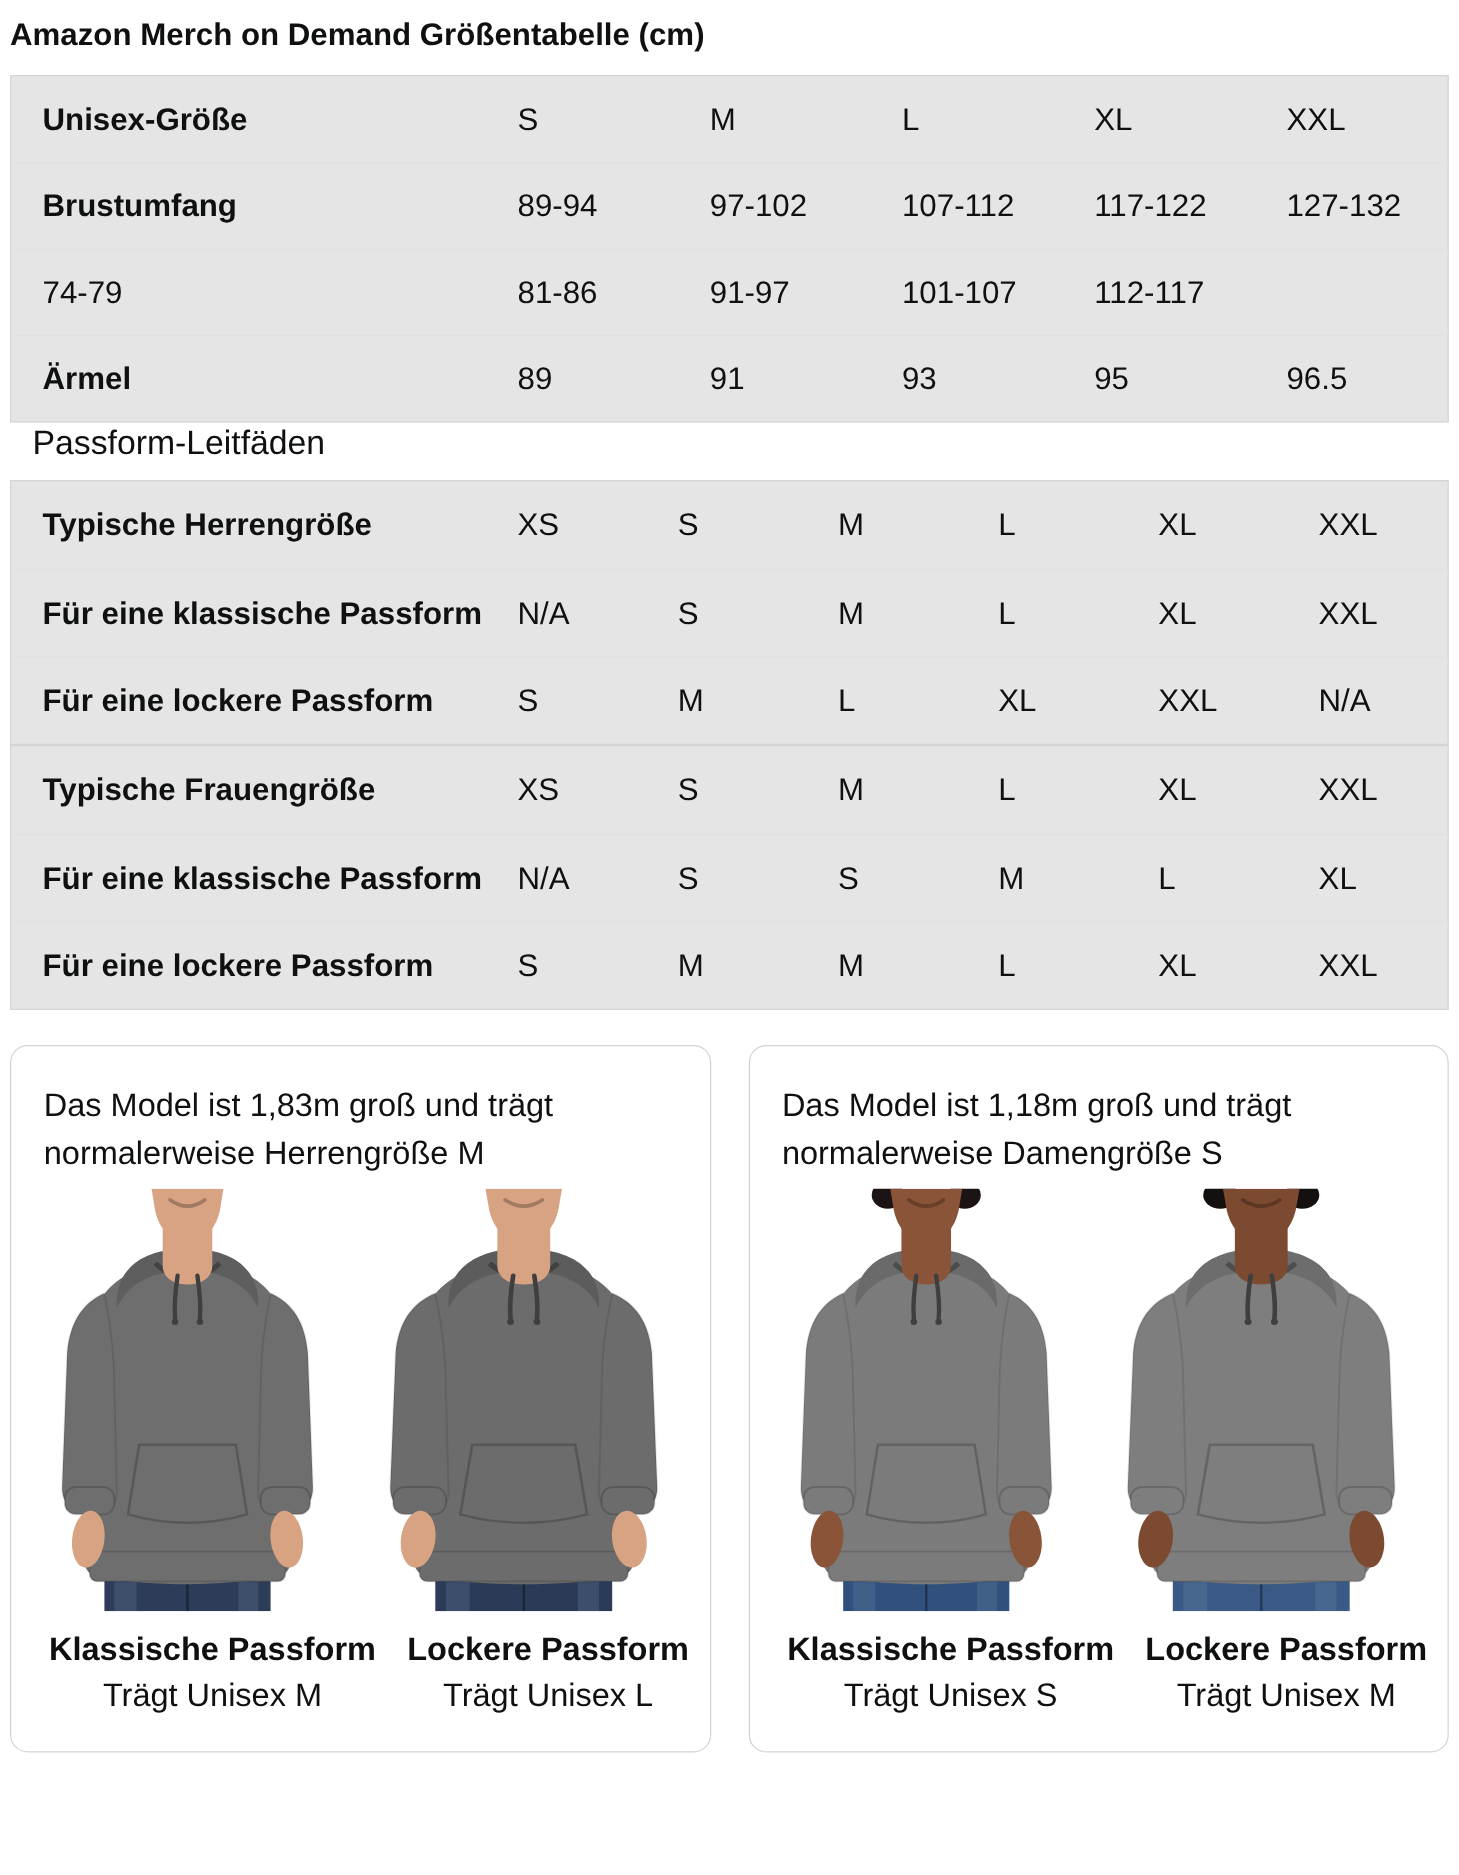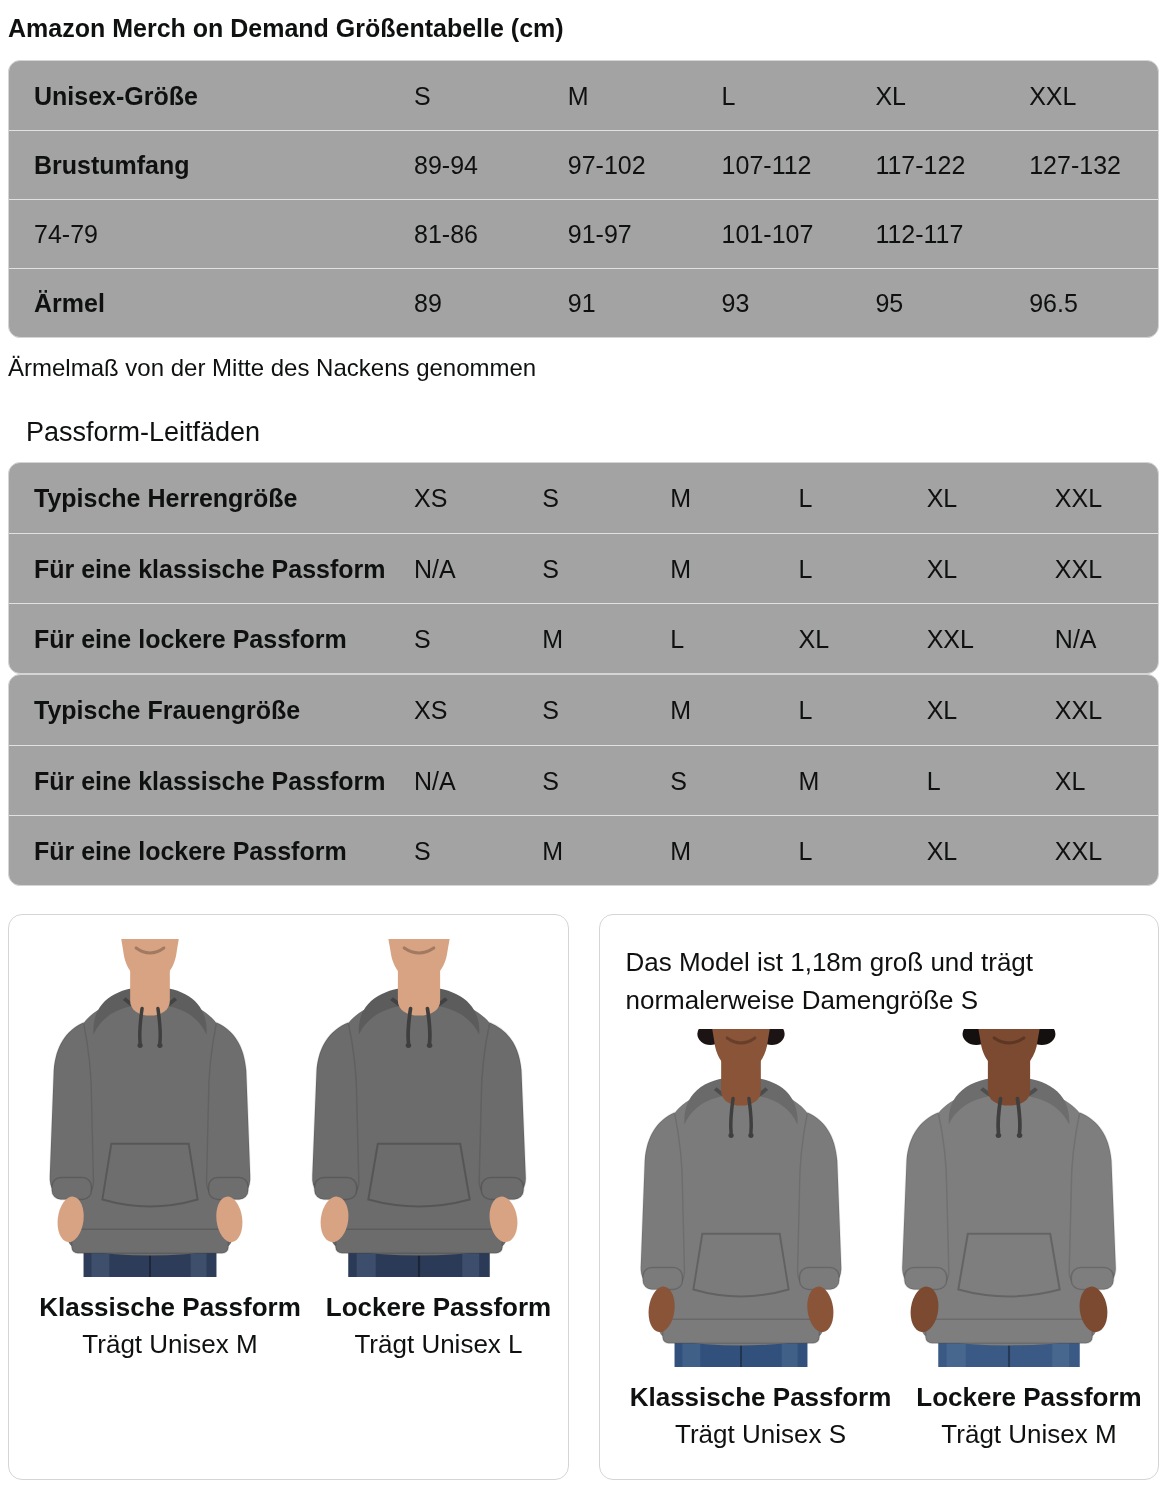--- a/index.html
+++ b/index.html
@@ -13,22 +13,22 @@
     overflow: hidden;
   }
   .title {
     font-size: 25px;
     line-height: 32px;
     font-weight: 700;
     margin: 4px 0 16px 0;
   }
   .sizing-table {
     border: 1px solid #d5d5d5;
-    border-radius: 12px;
-    background: #a3a3a3;
+    border-radius: 0;
+    background: #e5e5e5;
     overflow: hidden;
   }
   .t-row {
     display: grid;
     grid-template-columns: 380px repeat(5, 1fr);
     align-items: center;
     height: 69px;
   }
   .fit .t-row {
     grid-template-columns: 380px repeat(6, 1fr);
@@ -179,21 +179,20 @@
     <div class="t-row">
       <div class="cell label">Ärmel</div>
       <div class="cell">89</div>
       <div class="cell">91</div>
       <div class="cell">93</div>
       <div class="cell">95</div>
       <div class="cell">96.5</div>
     </div>
   </section>
 
-  <p class="note">Ärmelmaß von der Mitte des Nackens genommen</p>
 
   <h2 class="subheading">Passform-Leitfäden</h2>
 
   <section class="sizing-table fit">
     <div class="t-row">
       <div class="cell label">Typische Herrengröße</div>
       <div class="cell">XS</div>
       <div class="cell">S</div>
       <div class="cell">M</div>
       <div class="cell">L</div>
@@ -246,20 +245,21 @@
       <div class="cell">M</div>
       <div class="cell">L</div>
       <div class="cell">XL</div>
       <div class="cell">XXL</div>
     </div>
   </section>
 
   <div class="cards">
 
     <div class="card">
+      <p class="card-desc">Das Model ist 1,83m groß und trägt normalerweise Herrengröße M</p>
       <div class="figures">
         <div class="figure" style="--skin: #d8a383; --hair: none; --hoodie: #6e6e6e; --hood: #5e5e5e; --jeans: #2d3c58;">
           <svg class="figure-img" viewBox="0 0 250 340" preserveAspectRatio="none" aria-hidden="true">
             <use href="#hoodie-person"></use>
           </svg>
           <div class="fig-caption">
             <div class="fit-label">Klassische Passform</div>
             <div class="size-label">Trägt Unisex M</div>
           </div>
         </div>

